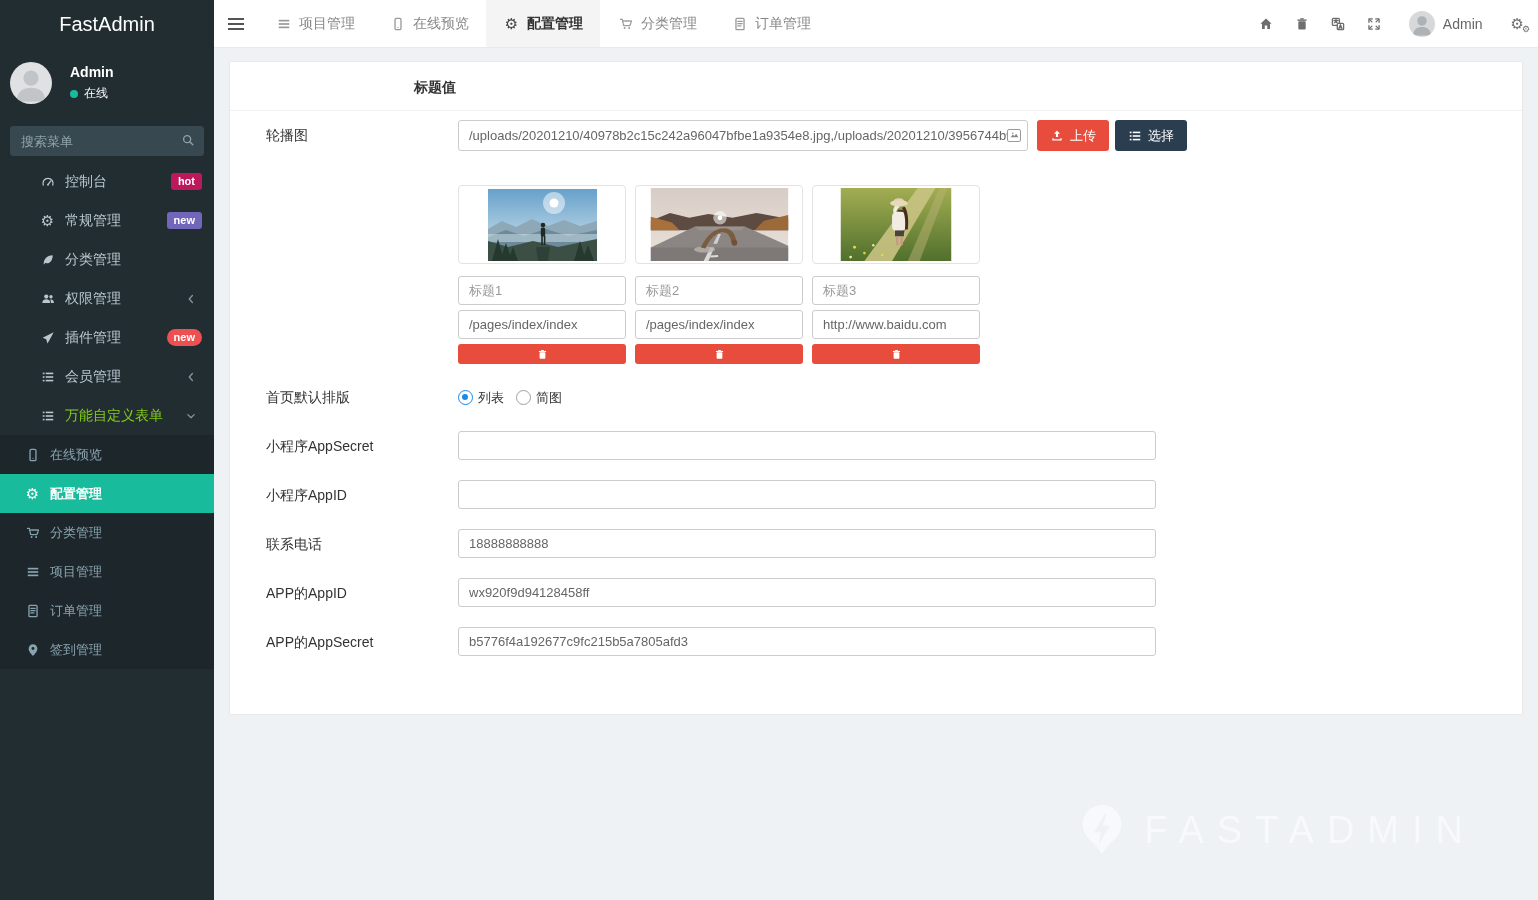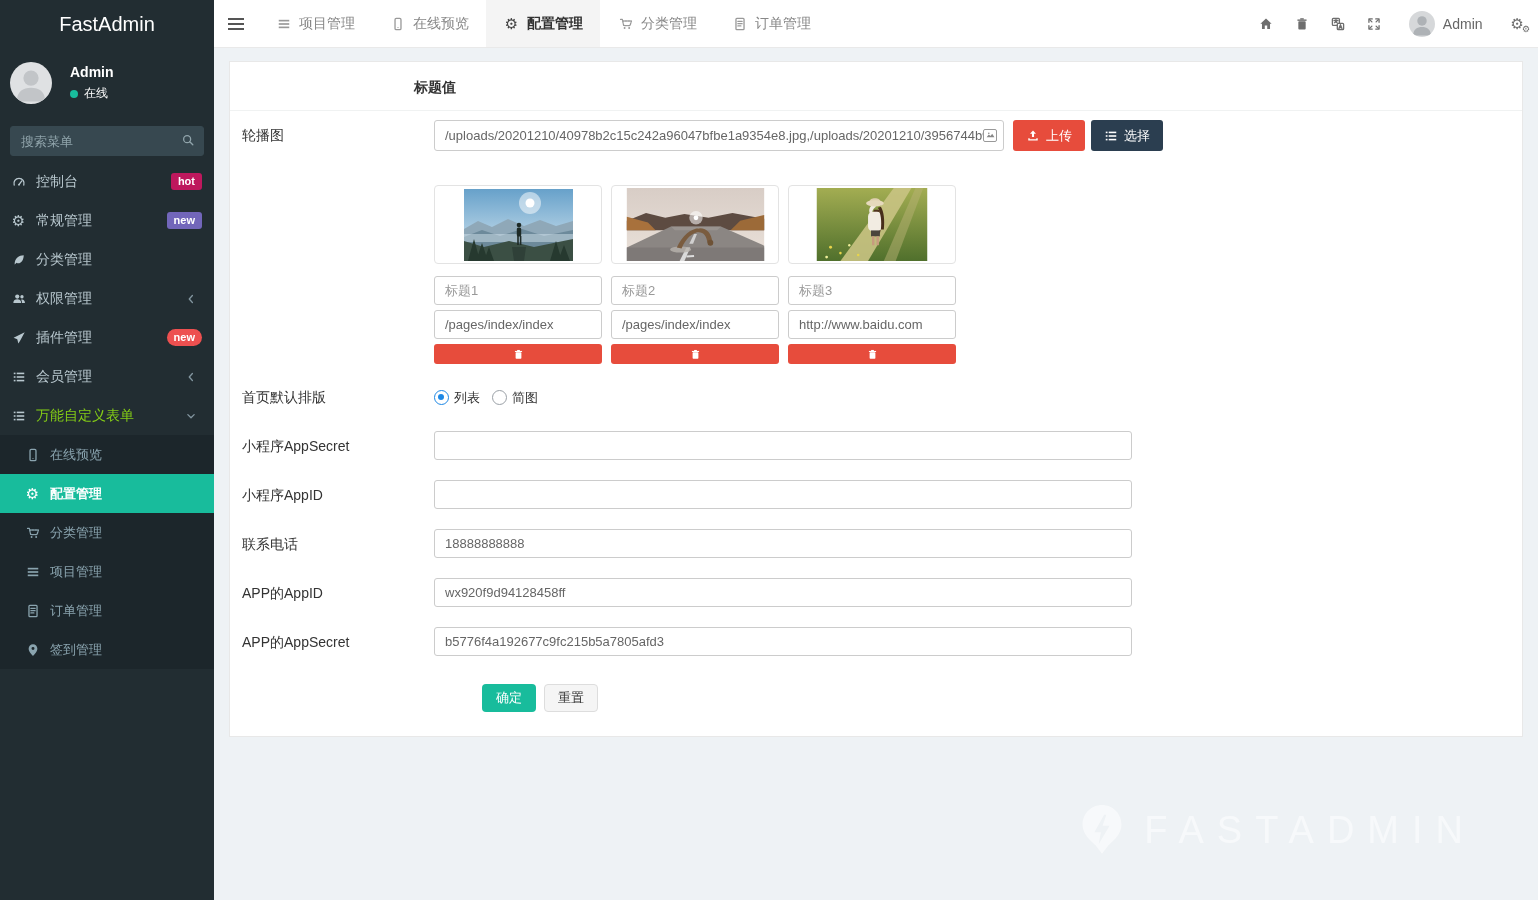--- a/index.html
+++ b/index.html
@@ -15,21 +15,21 @@
   .user-name { color:#fff; font-size:14px; font-weight:bold; margin-bottom:5px; }
   .user-status { color:#fff; font-size:12px; display:flex; align-items:center; }
   .dot { width:8px; height:8px; border-radius:50%; background:#18bc9c; margin-right:6px; }
   .sidebar-search { margin:10px 10px 6px; position:relative;border-radius:9px; }
   .sidebar-search input { width:100%; height:30px; background:#374850; border:1px solid #374850;
       border-radius:3px; color:#ccc; font-size:13px; padding:0 30px 0 10px; outline:none;
       font-family:inherit; }
   .sidebar-search input::placeholder { color:#90a4ab; }
   .search-ic { position:absolute; right:9px; top:7px; color:#90a4ab; }
   .menu { margin-top:6px; }
-  .menu-item { height:39px; display:flex; align-items:center; padding:0 12px 0 10px;
+  .menu-item { height:39px; display:flex; align-items:center; padding:0 12px 0 39px;
       color:#b8c7ce; font-size:14px; cursor:pointer; }
   .mi-icon { width:17px; margin-right:9px; display:inline-flex; justify-content:center; color:#b8c7ce; }
   .mi-label { flex:1; white-space:nowrap; }
   .submenu { background:#1c262b; }
   .submenu .menu-item { color:#8aa4af; font-size:13px; padding-left:24px; }
   .submenu .mi-icon { color:#8aa4af; }
   .menu-item.active { background:#18bc9c; color:#fff; }
   .menu-item.active .mi-icon { color:#fff; }
   .badge { font-size:11px; font-weight:bold; color:#fff; padding:2px 7px; border-radius:3px; line-height:1.2; }
   .badge.hot { background:#be185d; }
@@ -56,21 +56,21 @@
   .cogs-wrap { position:relative; margin-left:28px; color:#6e6e6e; cursor:pointer; font-size:15px; line-height:1;}
   .cogs-wrap .small-cog { position:absolute; right:-6px; bottom:-3px; font-size:9px; }
   .gchar { font-size:15px; line-height:1; display:inline-block; }
 
   
   .main { position:absolute; left:214px; top:48px; right:0; bottom:0; background:#eef2f5; overflow:hidden; }
   .panel { margin:13px 15px; background:#fff; border:1px solid #e8e8e8; min-height:654px; }
   .panel-header { display:flex; padding:17px 20px 13px; border-bottom:1px solid #f0f2f2;
       font-size:14px; font-weight:bold; color:#333; }
   .ph-title { width:192px;text-align:right; }
-  .form-row { display:flex; padding:9px 12px;justify-content:flex-end; }
+  .form-row { display:flex; padding:9px 36px;justify-content:flex-end; }
   .row-label { width:192px; flex:none; font-size:14px; color:#333; line-height:31px; }
   .row-value { flex:1; }
   .txt { height:29px; border:1px solid #ccc; border-radius:3px; font-size:13px; color:#666;
       padding:0 10px; outline:none; background:#fff; font-family:inherit; }
   .txt.wide { width:698px; }
   .carousel-line { display:flex; align-items:center; }
   .fake-input { width:570px; height:31px; border:1px solid #ccc; border-radius:3px; display:flex;
       align-items:center; padding:0 6px 0 10px; font-size:13px; color:#666; overflow:hidden;
       white-space:nowrap; background:#fff; }
   .fake-input .val { overflow:hidden; flex:1; }
@@ -567,24 +567,20 @@
     </div>
     <div class="form-row">
       <div class="row-label">APP的AppID</div>
       <div class="row-value"><input class="txt wide" value="wx920f9d94128458ff" style=""></div>
     </div>
     <div class="form-row">
       <div class="row-label">APP的AppSecret</div>
       <div class="row-value"><input class="txt wide" value="b5776f4a192677c9fc215b5a7805afd3" style=""></div>
     </div>
 
-    <div class="btn-row">
-      <button class="btn btn-ok">确定</button>
-      <button class="btn btn-reset">重置</button>
-    </div>
   </div>
 
   <div class="watermark">
     <svg width="44" height="52" viewBox="0 0 40 48">
       <path fill-rule="evenodd" fill="rgba(255,255,255,0.55)" d="M20 1 C30 1 38 9 38 19 C38 27 32 33 26 38 L20 46 L14 38 C8 33 2 27 2 19 C2 9 10 1 20 1 Z
            M22 10 L24 10 L20.5 20 L27 20 L17 37 L19 26 L13 26 Z"></path>
     </svg>
     <span class="wm-text">FASTADMIN</span>
   </div>
 </div>

